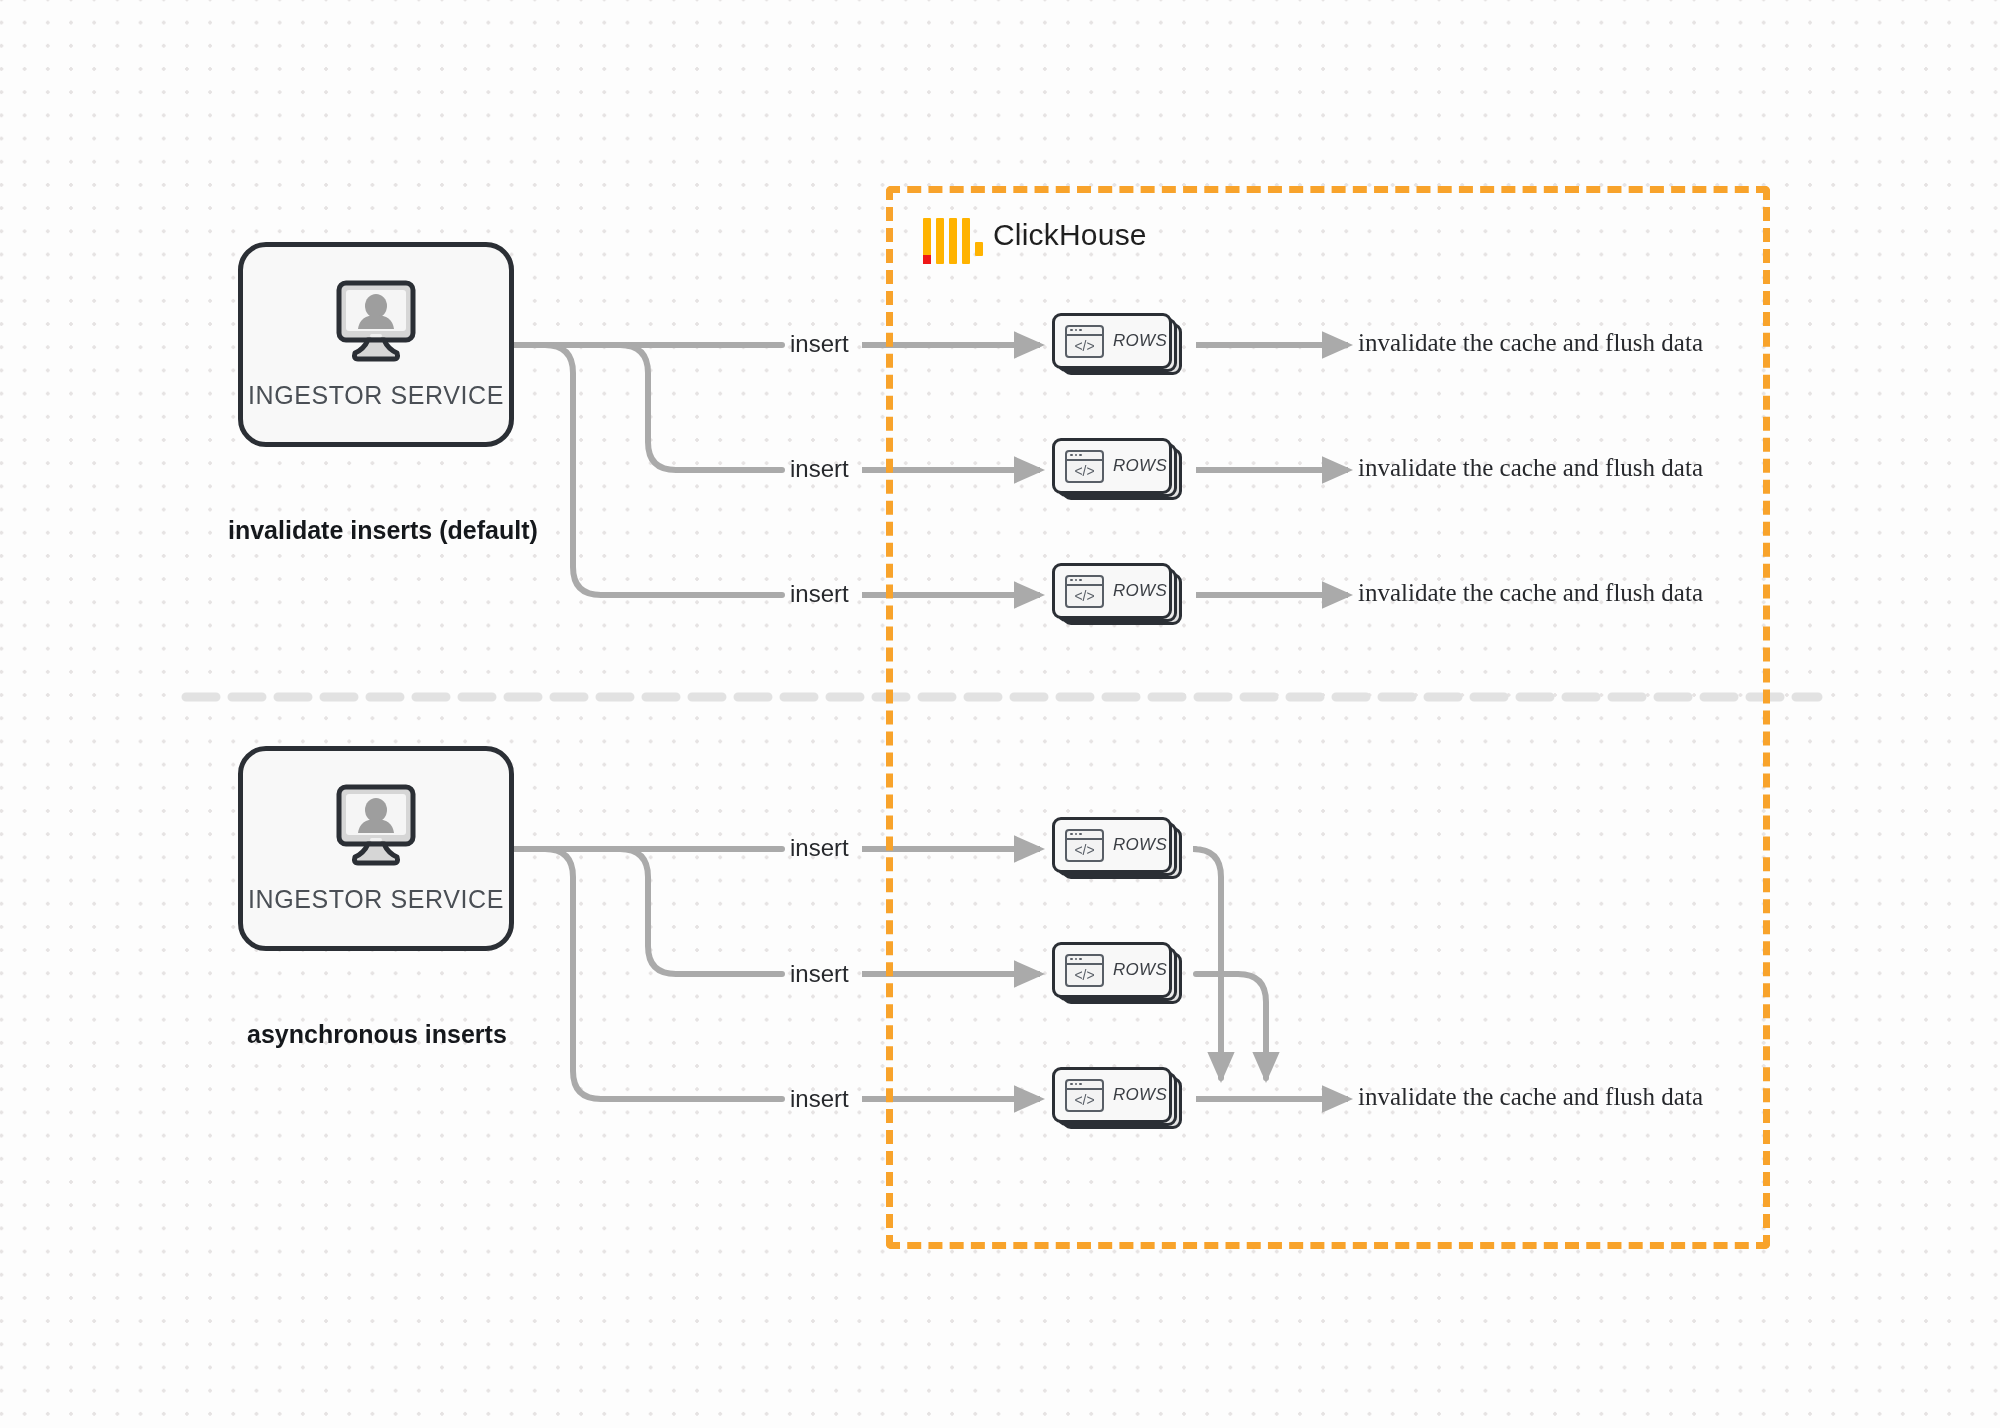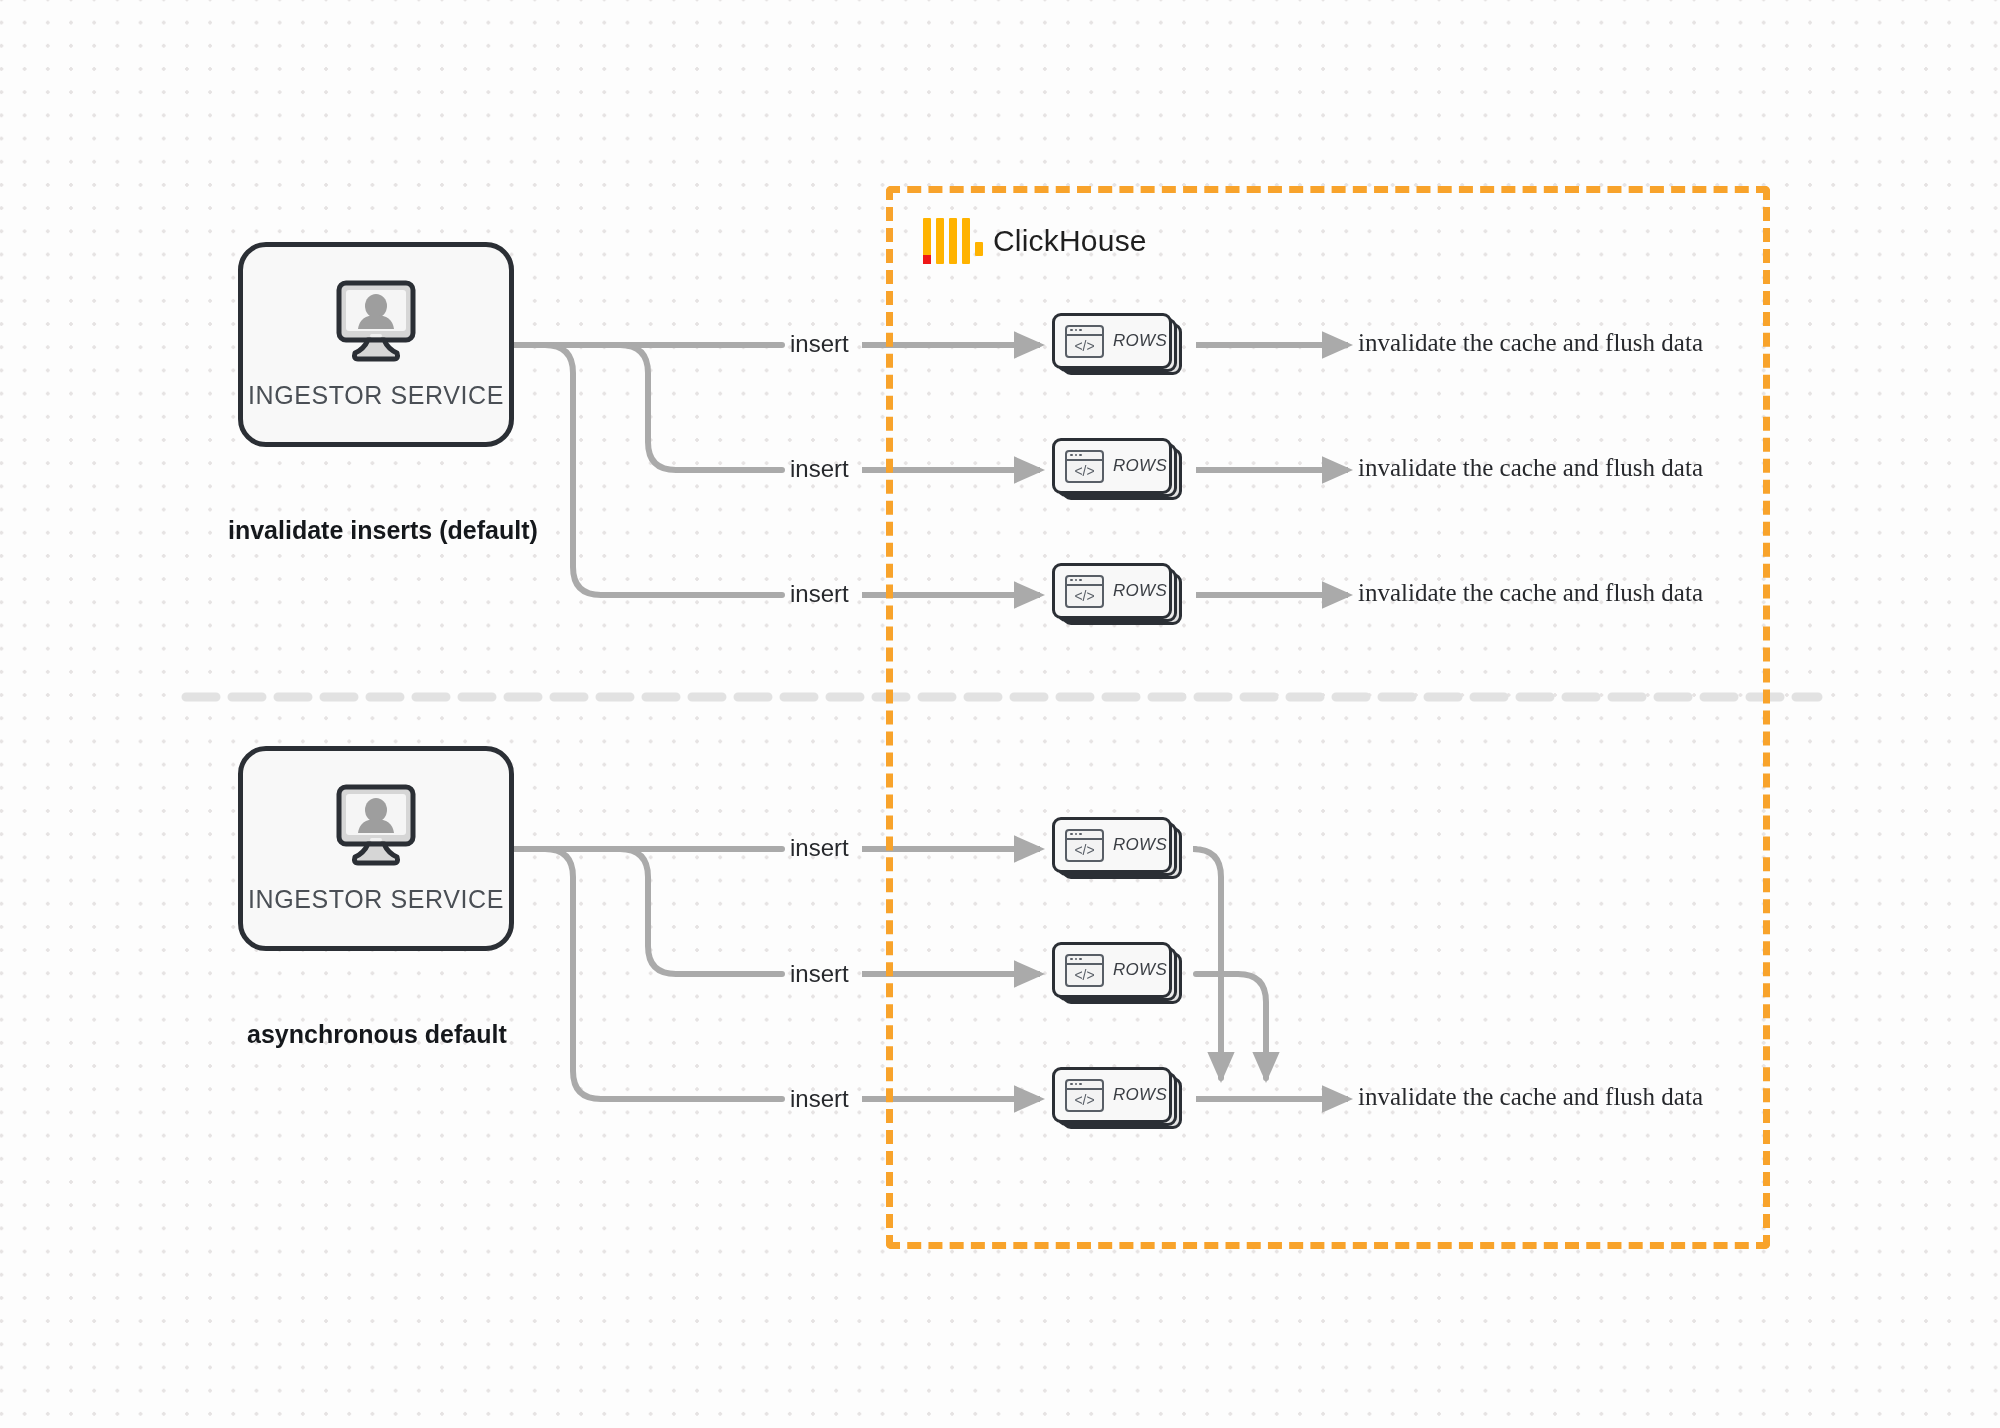--- a/index.html
+++ b/index.html
@@ -33,21 +33,21 @@
   .ch-region {
     position: absolute;
     border: 7px dashed #f8a32b;
     border-radius: 5px;
     box-sizing: border-box;
   }
   
   .ch-brand {
     position: absolute;
     display: flex;
-    align-items: center;
+    align-items: flex-start;
     gap: 20px;
   }
   .ch-logo {
     position: relative;
     width: 50px;
     height: 46px;
   }
   .ch-logo .bar {
     position: absolute;
     top: 0;
@@ -358,21 +358,21 @@
         <rect x="18" y="11" width="60" height="41" rx="3" fill="#f5f5f5"></rect>
         <ellipse cx="48" cy="27" rx="11" ry="12" fill="#9e9e9e"></ellipse>
         <path d="M 30 50 Q 32 36 48 36 Q 64 36 66 50 Z" fill="#9e9e9e"></path>
         <rect x="42" y="55" width="12" height="3.5" rx="1.7" fill="#f0f0f0"></rect>
         <path d="M 40 61 L 56 61 Q 60 70 69 74 Q 71 80 66 80 L 30 80 Q 25 80 27 74 Q 36 70 40 61 Z" fill="#d6d6d6" stroke="#2b2f35" stroke-width="5" stroke-linejoin="round"></path>
       </svg>
     </div>
     <div class="svc-label">INGESTOR SERVICE</div>
   </div>
 
-  <div class="section-label" style="left:247px; top:1020px;">asynchronous default</div>
+  <div class="section-label" style="left:247px; top:1020px;">asynchronous inserts</div>
 
   <div class="edge-label" style="left:790px; top:834px;">insert</div>
   <div class="edge-label" style="left:790px; top:960px;">insert</div>
   <div class="edge-label" style="left:790px; top:1085px;">insert</div>
 
   <div class="rows-node" style="left:1052px; top:817px;">
     <div class="sheet back2"></div>
     <div class="sheet back1"></div>
     <div class="sheet front">
       <div class="code-win">

